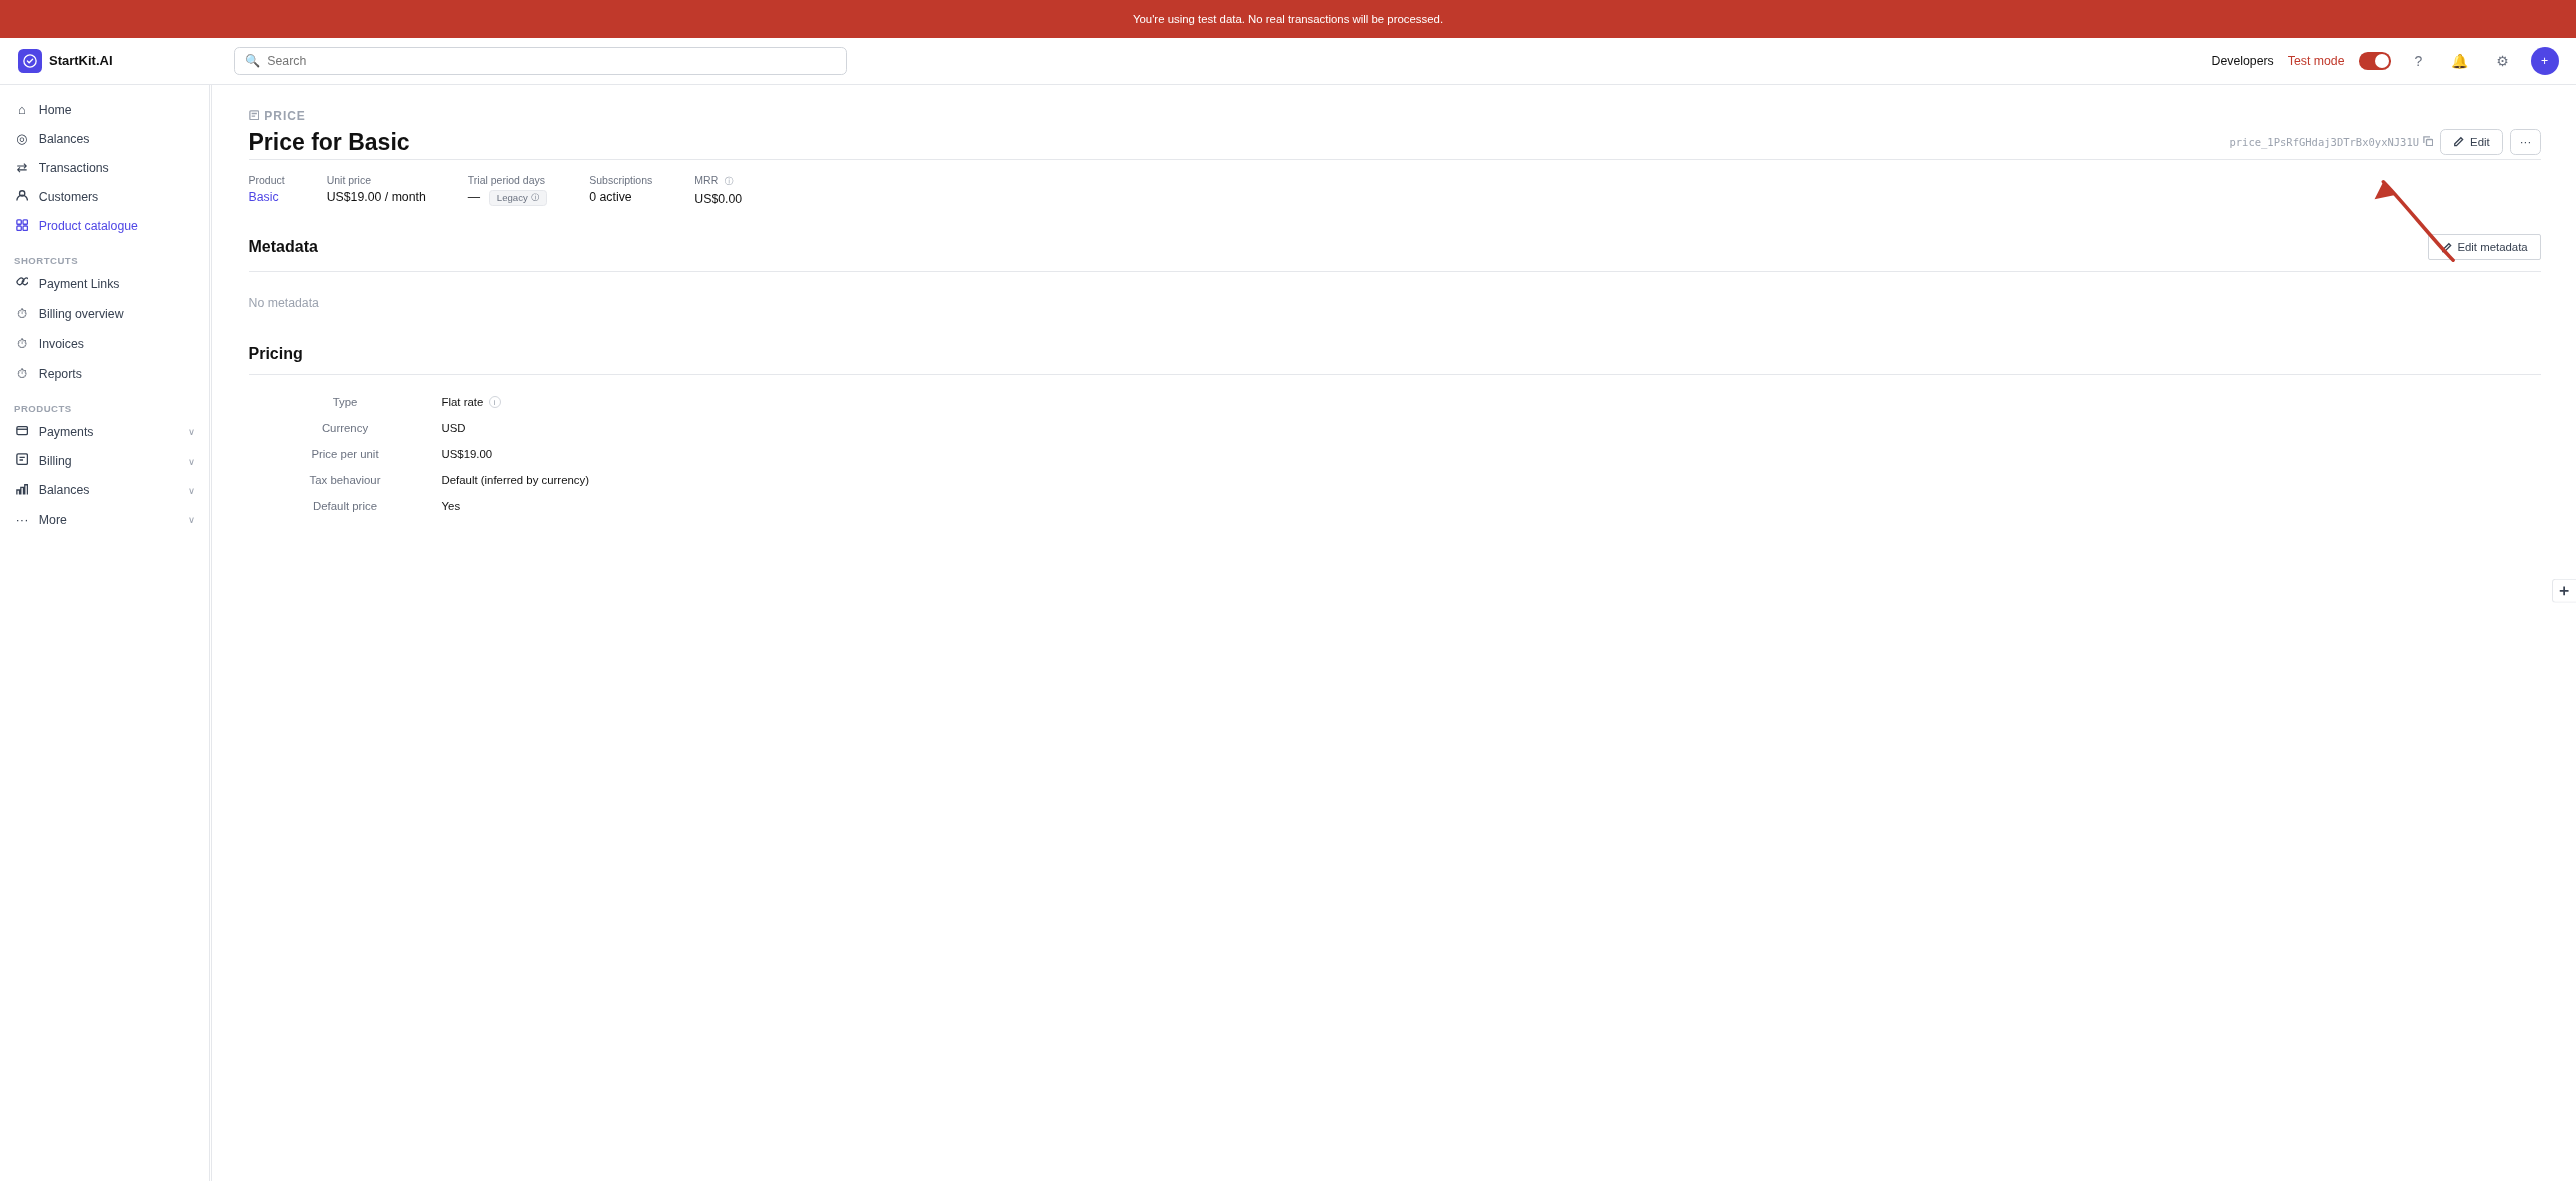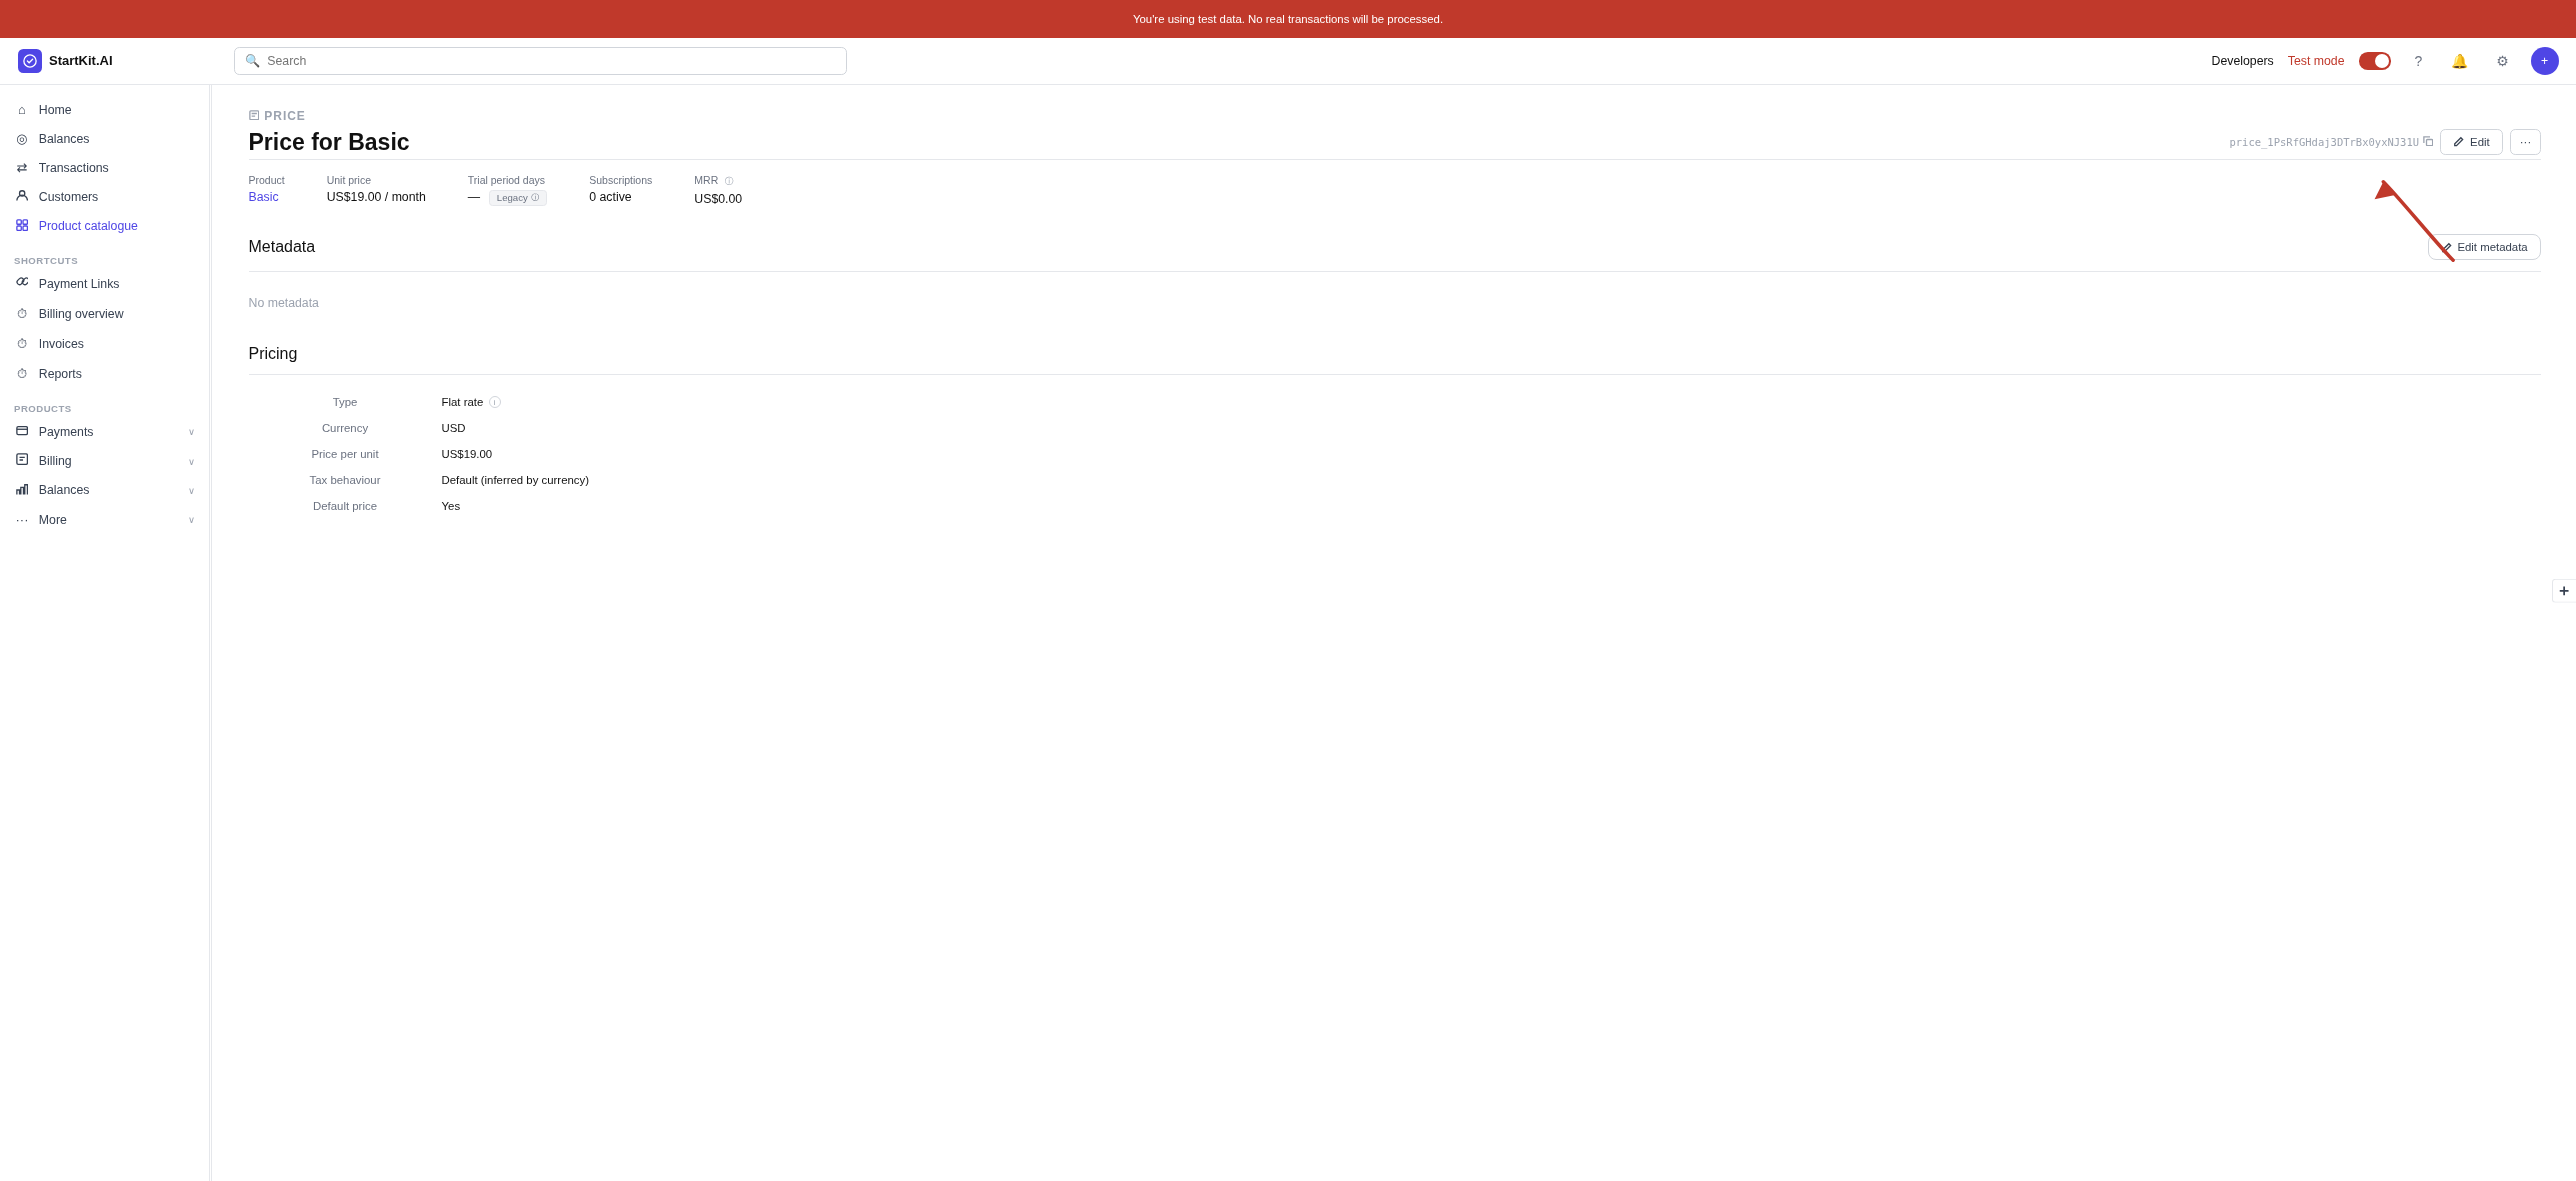--- a/index.html
+++ b/index.html
@@ -299,30 +299,30 @@
       margin-bottom: 28px;
     }
     .section-header {
       display: flex;
       align-items: center;
       justify-content: space-between;
       margin-bottom: 10.5px;
     }
     .section-title {
       font-size: 16px;
-      font-weight: 400;
+      font-weight: 700;
       color: #111;
     }
     .btn-edit-meta {
       display: flex;
       align-items: center;
       gap: 5px;
       padding: 6.1px 12.3px;
       border: 0.9px solid #d1d5db;
-      border-radius: 8px;
+      border-radius: 2px;
       background: #fff;
       cursor: pointer;
       font-size: 11.4px;
       color: #374151;
     }
     .no-data {
       color: #9ca3af;
       font-size: 12.3px;
       padding: 7px 0;
     }

